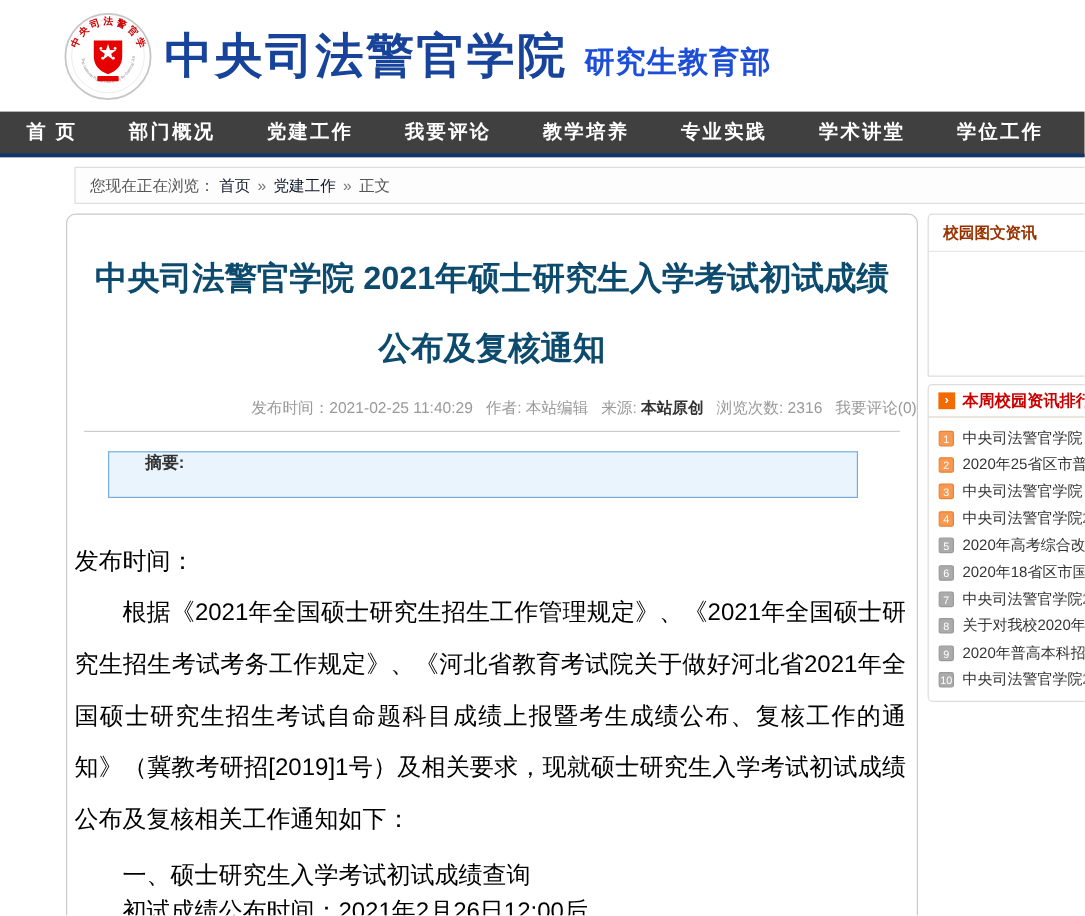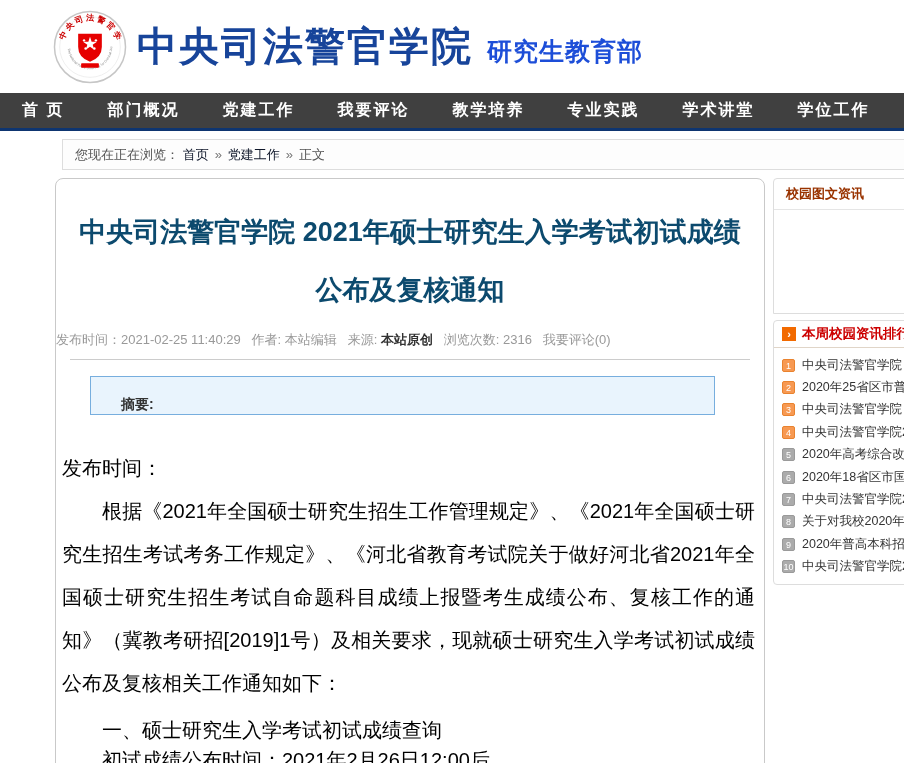--- a/index.html
+++ b/index.html
@@ -22,25 +22,25 @@
   
   .crumb-bar { position:absolute; left:62px; top:139px; width:860px; height:31px; border:1px solid #ddd;
                background:#fdfdfd; display:flex; align-items:center; padding-left:12px; font-size:13px; color:#555; }
   .crumb-bar a { color:#0f172a; text-decoration:none; }
   .crumb-sep { margin:0 6px; color:#777; }
 
   
   .main-box { position:absolute; left:55px; top:178px; width:710px; height:700px; background:#fff;
               border:1px solid #c9c9c9; border-radius:8px 8px 0 0; }
   .article-title { margin-top:24px; text-align:center; font-size:27px; font-weight:bold; color:#0c4a6e; line-height:58px; }
-  .meta { margin-top:12px; text-align:left; font-size:13px; color:#999; }
+  .meta { margin-top:12px; text-align:right; font-size:13px; color:#999; }
   .meta b { color:#333; }
   .meta-rule { margin:10px 14px 0 14px; border-bottom:1px solid #ccc; }
   .summary { margin:16px 49px 0 34px; height:39px; background:#e9f4fd; border:1px solid #77aede;
-             display:flex; align-items:flex-end; padding-left:30px; font-size:14px; font-weight:bold; color:#333; }
+             display:flex; align-items:flex-start; padding-left:30px; font-size:14px; font-weight:bold; color:#333; }
   .article-body { margin-top:32px; padding:0 9px 0 6px; font-size:20px; color:#000; }
   .salutation { line-height:43px; }
   .para { line-height:43px; text-indent:2em; text-align:justify; }
   .sect { margin-top:10px; line-height:30px; text-indent:2em; }
   .line { line-height:30px; text-indent:2em; }
 
   
   .sidebar { position:absolute; left:773px; top:178px; width:200px; }
   .side-box { border:1px solid #ddd; border-radius:4px 4px 0 0; background:#fff; }
   .photo-box { height:136px; }

